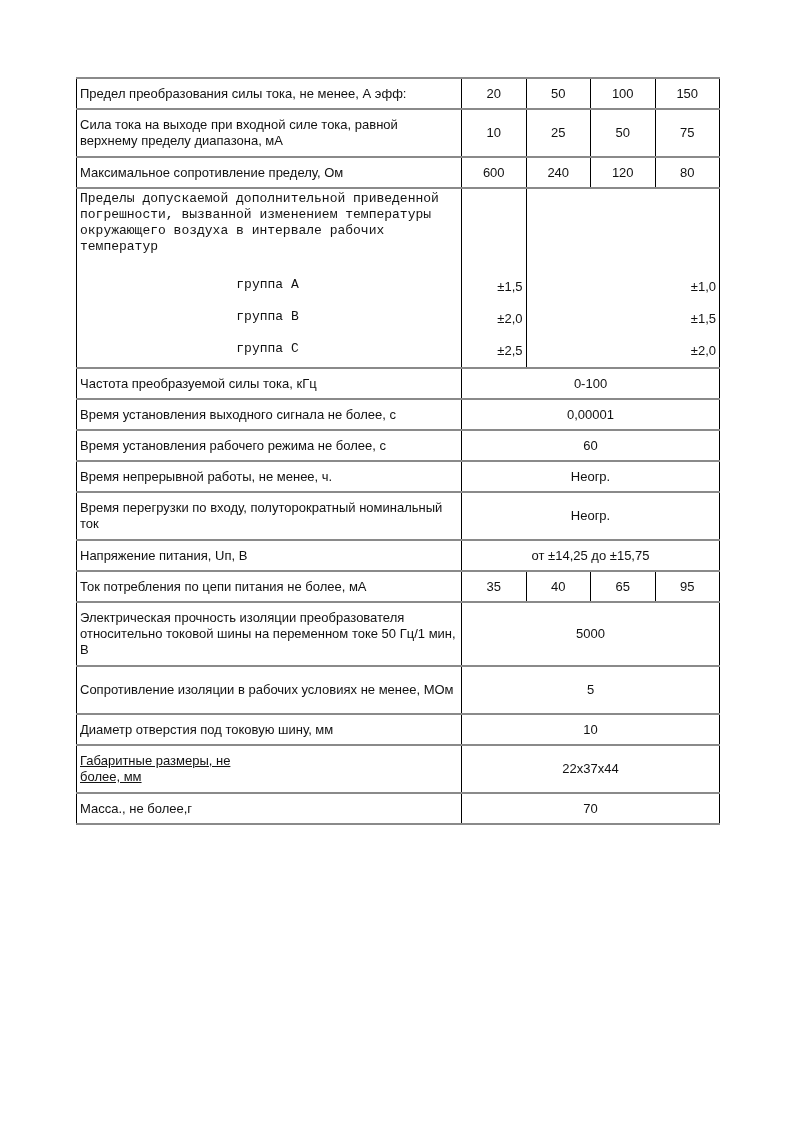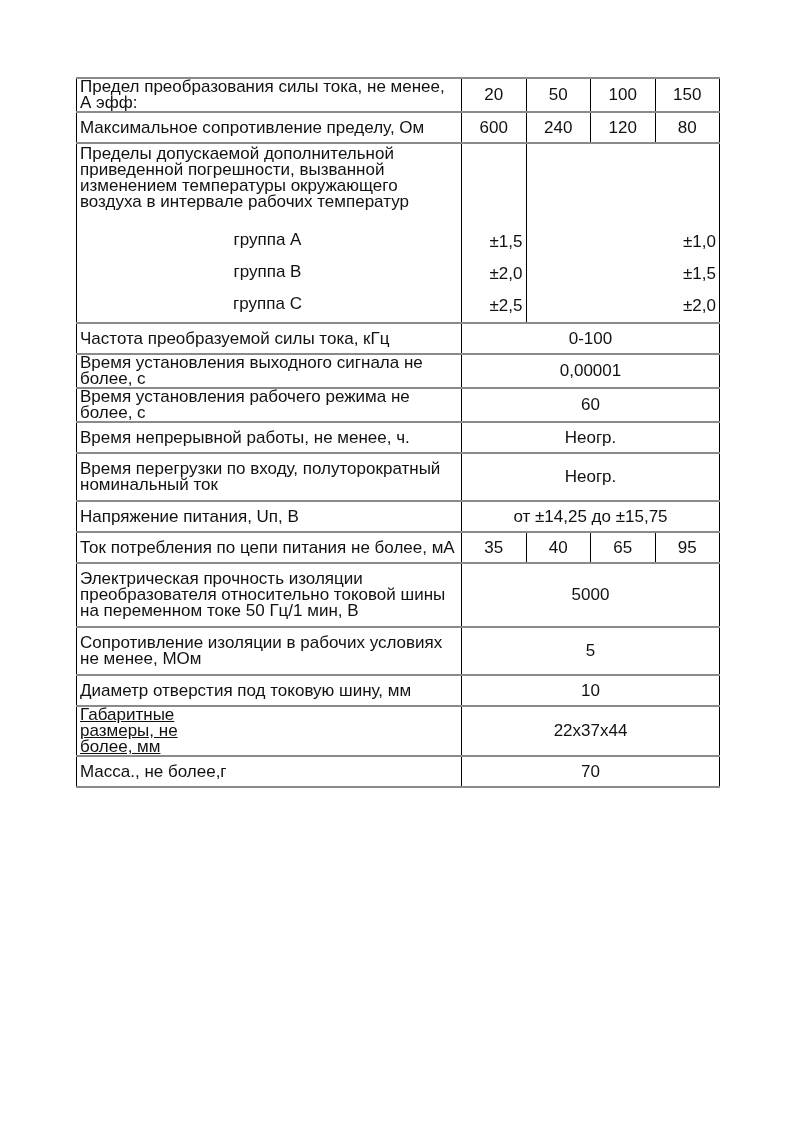--- a/index.html
+++ b/index.html
@@ -1,32 +1,32 @@
 <!DOCTYPE html>
 <html><head>
 <meta charset="utf-8">
 <style>
   html, body { margin: 0; padding: 0; background: #ffffff; }
   body { width: 795px; height: 1124px; position: relative; overflow: hidden;
          font-family: "Liberation Sans", "DejaVu Sans", sans-serif; color: #111; }
   table.spec { position: absolute; left: 76px; top: 77px; width: 643px;
-               border-collapse: collapse; table-layout: fixed; font-size: 17px; line-height: 16px; }
+               border-collapse: collapse; table-layout: fixed; font-size: 13px; line-height: 16px; }
   table.spec col.c0 { width: 385px; }
   table.spec col.cv { width: 64.5px; }
   table.spec td { border-left: 1.5px solid #000; border-right: 1.5px solid #000;
                   border-top: 2px solid #8a8a8a; border-bottom: 2px solid #8a8a8a;
                   padding: 0 3px; vertical-align: middle; }
   td.label { text-align: left; }
   td.val { text-align: center; }
   tr.h32 td { height: 29px; }
   tr.h49 td { height: 46px; }
   tr.h65 td { height: 62px; }
   td.indent { padding-left: 21px; margin-top: 8px; }
   
-  td.groups-label { vertical-align: top; padding-top: 6px; padding-bottom: 4px; }
+  td.groups-label { vertical-align: top; padding-top: 6px; padding-bottom: 4px; font-family: Liberation Mono, monospace; }
   .grp-row { text-align: center; height: 32px; line-height: 32px; padding-right: 3px; }
   td.groups-val { vertical-align: top; padding: 0; }
   .grp-spacer { height: 82px; }
   .gv { text-align: right; height: 32px; line-height: 32px; }
 </style>
 </head>
 <body>
 
 <table class="spec">
   <colgroup>
@@ -36,20 +36,27 @@
       <col class="cv">
       <col class="cv">
   </colgroup>
   <tbody>
     <tr class="h32">
       <td class="label">Предел преобразования силы тока, не менее, А эфф:</td>
       <td class="val">20</td>
       <td class="val">50</td>
       <td class="val">100</td>
       <td class="val">150</td>
+    </tr>
+    <tr class="h49">
+      <td class="label">Сила тока на выходе при входной силе тока, равной верхнему пределу диапазона, мА</td>
+      <td class="val">10</td>
+      <td class="val">25</td>
+      <td class="val">50</td>
+      <td class="val">75</td>
     </tr>
     <tr class="h32">
       <td class="label">Максимальное сопротивление пределу, Ом</td>
       <td class="val">600</td>
       <td class="val">240</td>
       <td class="val">120</td>
       <td class="val">80</td>
     </tr>
 
     <tr>

